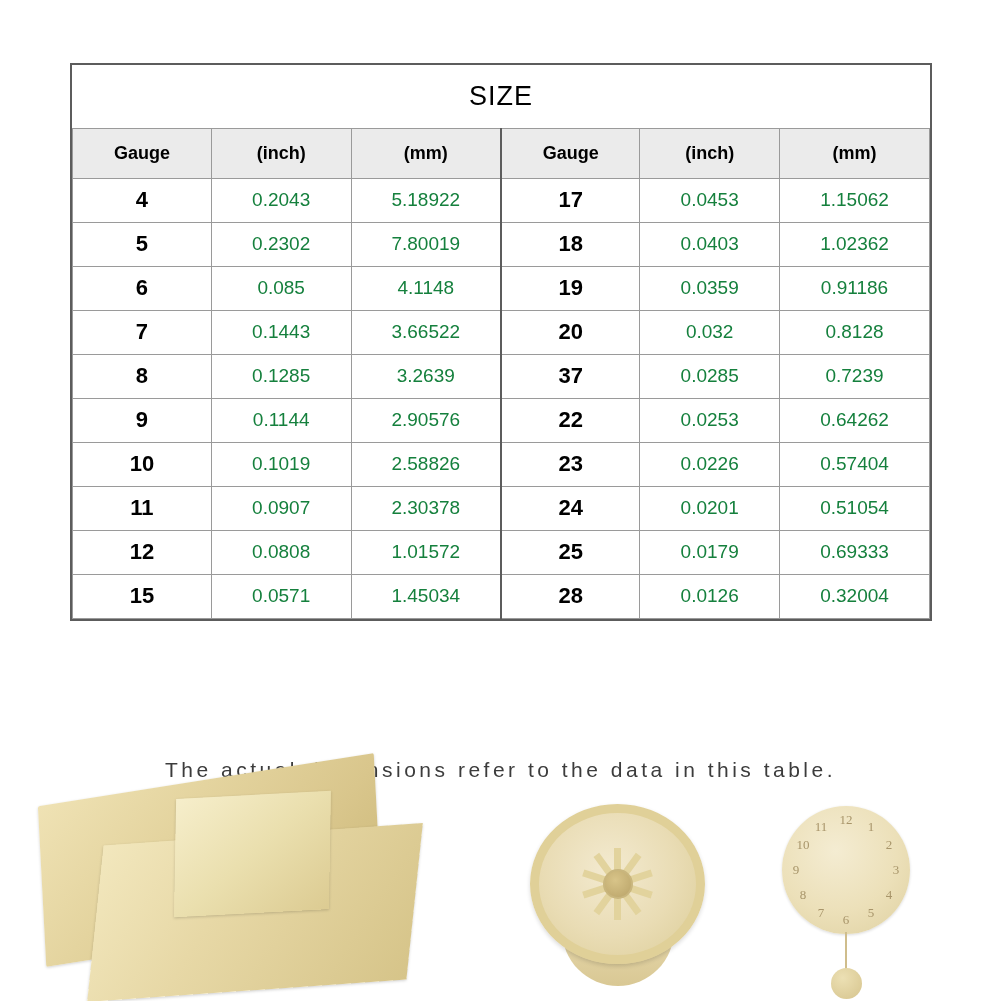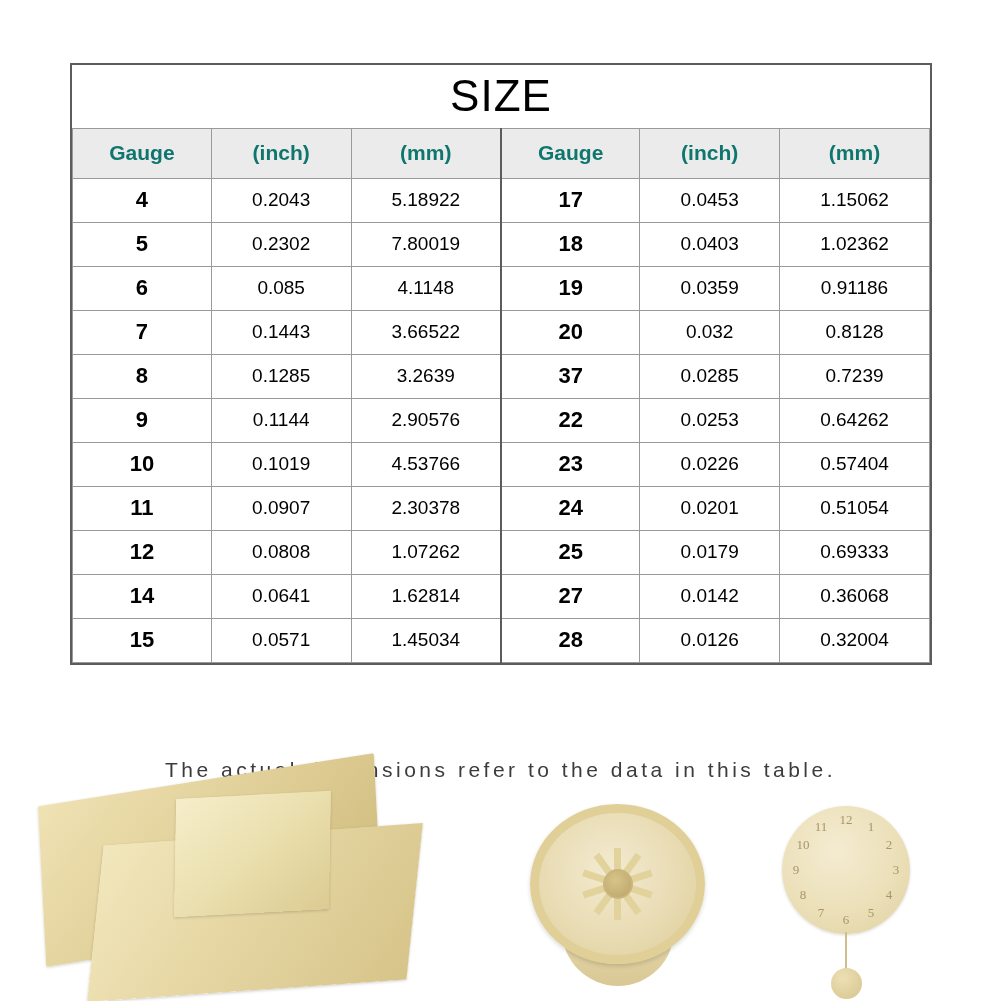--- a/index.html
+++ b/index.html
@@ -37,41 +37,41 @@
     border: 1px solid #9a9a9a;
     text-align: center;
     vertical-align: middle;
     padding: 0;
     height: 44px;
   }
   .title-cell {
     border: none !important;
     border-bottom: 1px solid #9a9a9a !important;
     height: 63px !important;
-    font-size: 44px;
+    font-size: 27px;
     font-weight: 400;
     color: #000;
     letter-spacing: 1px;
   }
   thead th {
     background: #ebebeb;
-    font-size: 21px;
+    font-size: 18px;
     font-weight: bold;
-    color: #0f766e;
+    color: #000000;
     height: 50px !important;
   }
   td.gauge {
     font-size: 22px;
     font-weight: bold;
     color: #000;
   }
   td.val {
     font-size: 19px;
     font-weight: normal;
-    color: #000000;
+    color: #15803d;
   }
   
   col.c-gauge { width: 16.2%; }
   col.c-inch  { width: 16.3%; }
   col.c-mm    { width: 17.5%; }
   .divider-left { border-left: 2px solid #5c5c5c !important; }
 
   
   .caption {
     position: absolute;
@@ -294,48 +294,40 @@
           <td class="gauge">9</td>
           <td class="val">0.1144</td>
           <td class="val">2.90576</td>
           <td class="gauge divider-left">22</td>
           <td class="val">0.0253</td>
           <td class="val">0.64262</td>
         </tr>
         <tr>
           <td class="gauge">10</td>
           <td class="val">0.1019</td>
-          <td class="val">4.53766</td>
+          <td class="val">2.58826</td>
           <td class="gauge divider-left">23</td>
           <td class="val">0.0226</td>
           <td class="val">0.57404</td>
         </tr>
         <tr>
           <td class="gauge">11</td>
           <td class="val">0.0907</td>
           <td class="val">2.30378</td>
           <td class="gauge divider-left">24</td>
           <td class="val">0.0201</td>
           <td class="val">0.51054</td>
         </tr>
         <tr>
           <td class="gauge">12</td>
           <td class="val">0.0808</td>
-          <td class="val">1.07262</td>
+          <td class="val">1.01572</td>
           <td class="gauge divider-left">25</td>
           <td class="val">0.0179</td>
           <td class="val">0.69333</td>
-        </tr>
-        <tr>
-          <td class="gauge">14</td>
-          <td class="val">0.0641</td>
-          <td class="val">1.62814</td>
-          <td class="gauge divider-left">27</td>
-          <td class="val">0.0142</td>
-          <td class="val">0.36068</td>
         </tr>
         <tr>
           <td class="gauge">15</td>
           <td class="val">0.0571</td>
           <td class="val">1.45034</td>
           <td class="gauge divider-left">28</td>
           <td class="val">0.0126</td>
           <td class="val">0.32004</td>
         </tr>
       </tbody>

